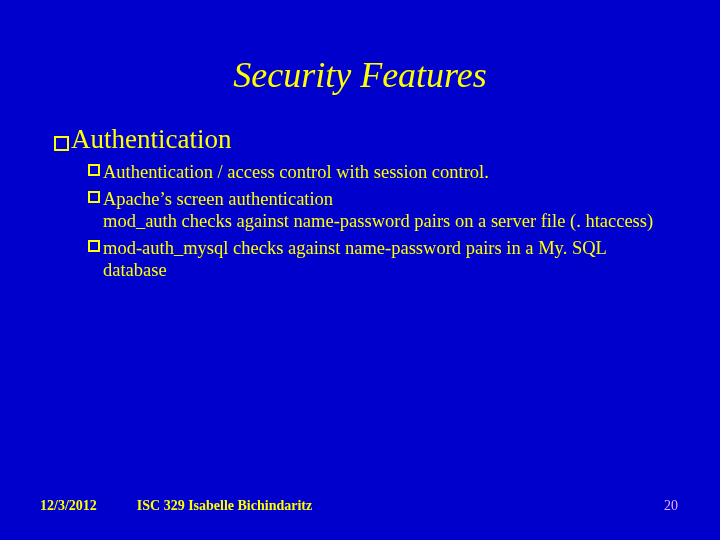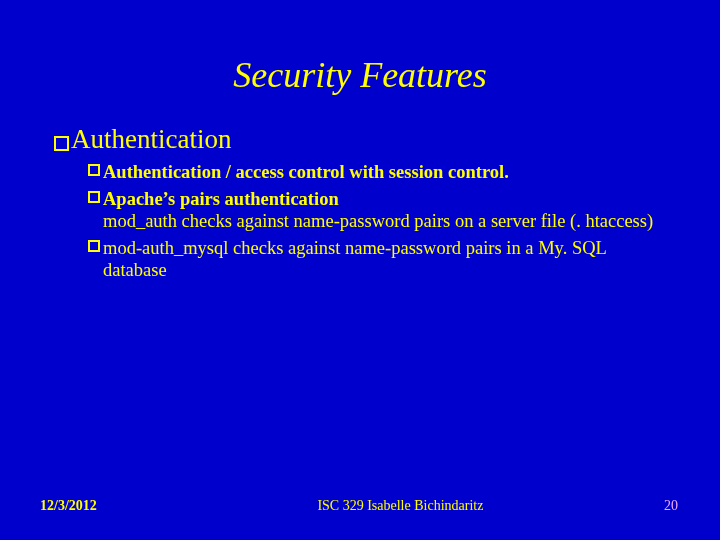--- a/index.html
+++ b/index.html
@@ -67,38 +67,37 @@
     align-items: flex-start;
     font-size: 18.5px;
     line-height: 1.22;
     margin-bottom: 4px;
   }
   .item .body {
     flex: 1 1 auto;
   }
   .item .head {
     display: inline;
-    font-weight: bold;
   }
   .item .cont {
     display: block;
     padding-left: 0;
   }
   .footer {
     position: absolute;
     left: 0;
     bottom: 26px;
     width: 720px;
     display: flex;
     justify-content: space-between;
     font-size: 14px;
     padding: 0 42px 0 40px;
   }
   .footer .date { color: #ffff00; font-weight: bold; }
-  .footer .mid  { color: #ffff00; text-align:center; flex:1; padding-left:40px;}
+  .footer .mid  { color: #ffff00; flex:1; padding-left:40px;font-weight:bold;}
   .footer .page { color: #f0abfc; }
 </style>
 </head>
 <body>
 
 <div class="slide">
 
   <div class="title">Security Features</div>
 
   <div class="content">
@@ -113,21 +112,21 @@
       <div class="item">
         <span class="sqbullet-sm"></span>
         <div class="body">
           <span class="head">Authentication / access control with session control.</span>
         </div>
       </div>
 
       <div class="item">
         <span class="sqbullet-sm"></span>
         <div class="body">
-          <span class="head">Apache’s pairs authentication</span>
+          <span class="head">Apache’s screen authentication</span>
           <span class="cont">mod_auth checks against name-password pairs on a server file (. htaccess)</span>
         </div>
       </div>
 
       <div class="item">
         <span class="sqbullet-sm"></span>
         <div class="body">
           <span class="cont">mod-auth_mysql checks against name-password pairs in a My. SQL database</span>
         </div>
       </div>

